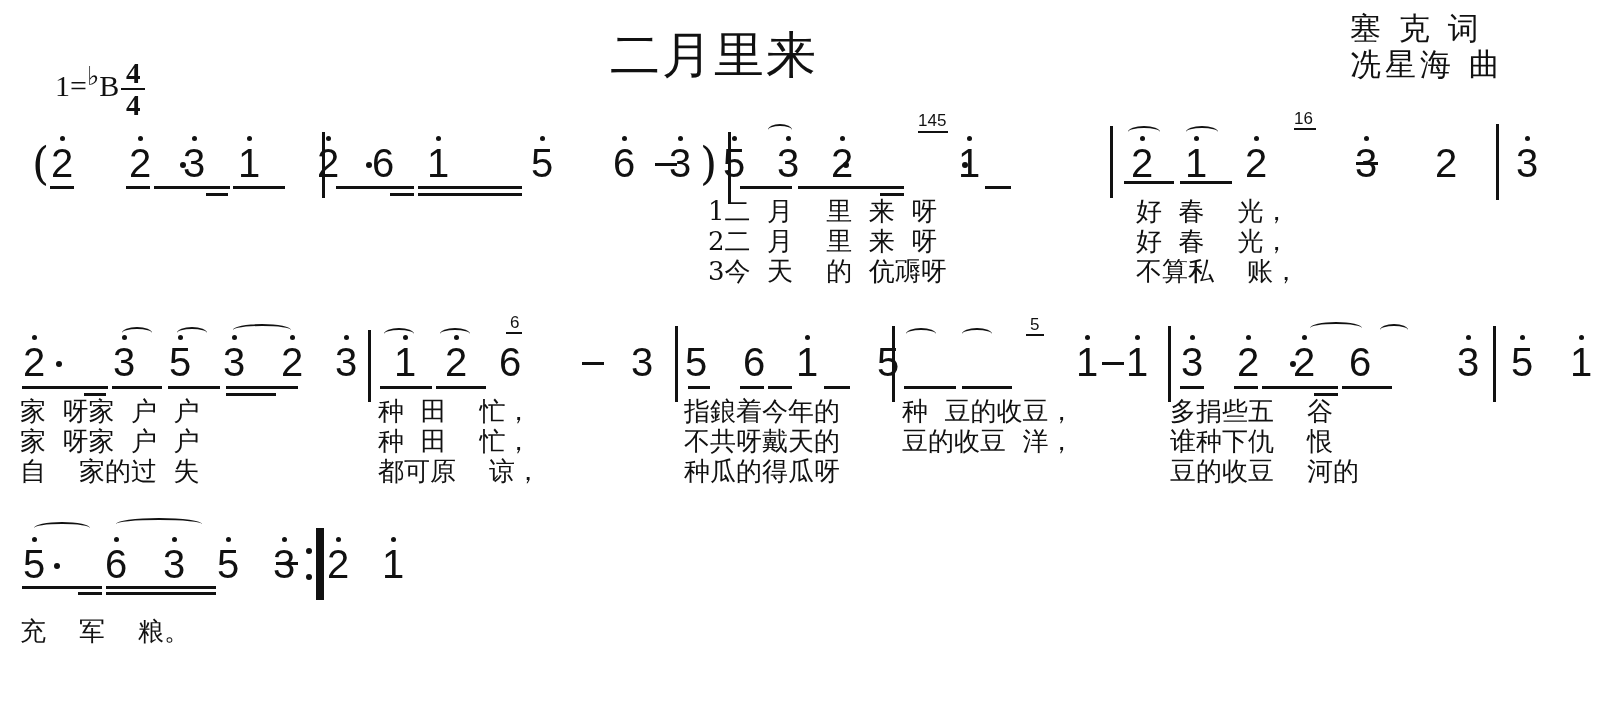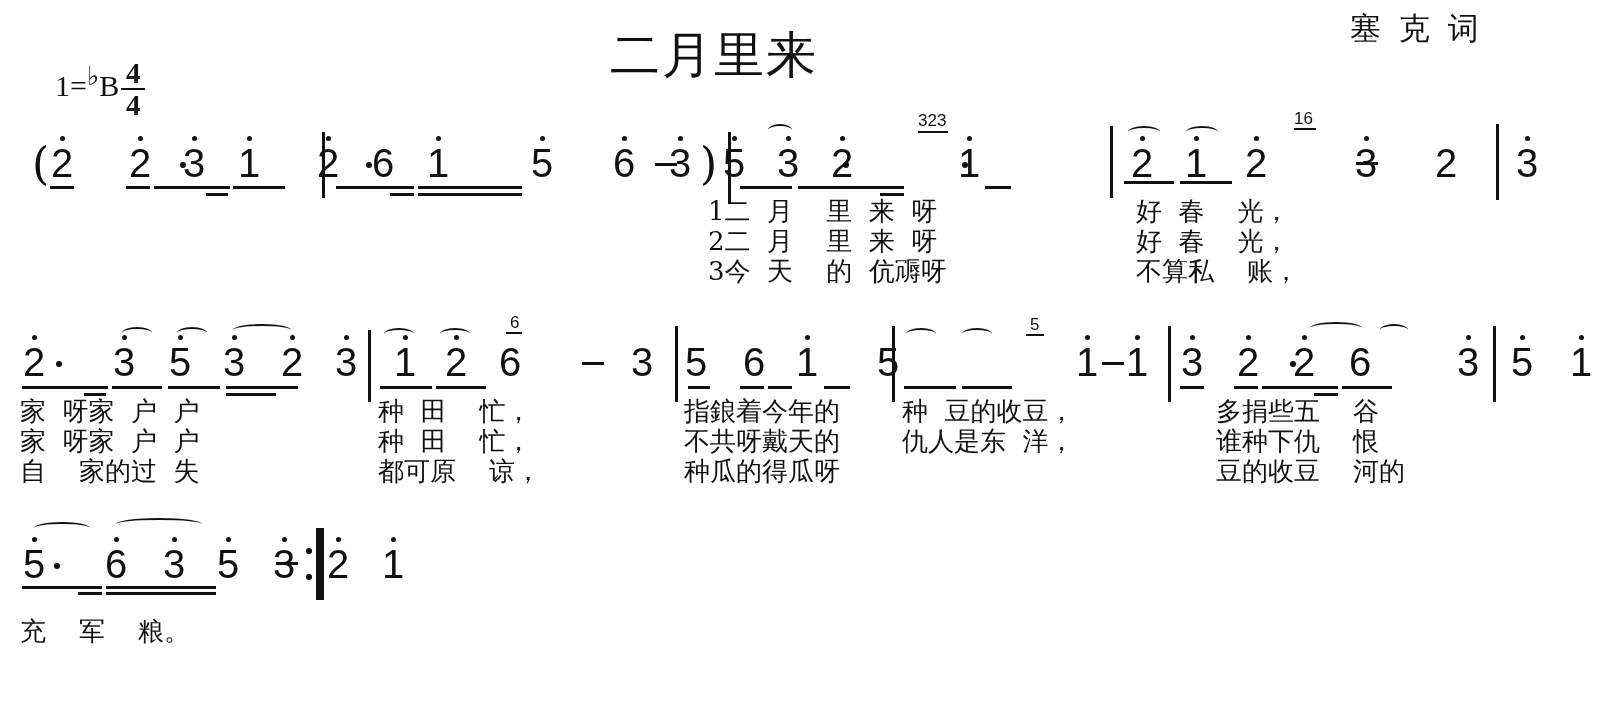--- a/index.html
+++ b/index.html
@@ -31,20 +31,21 @@
       <span>4</span>
       <span class="bar"></span>
       <span>4</span>
     </span>
 </div>
 
 <div class="abs serif title" style="left:610px; top:22px;">二月里来</div>
 
 <div class="abs sans credit" style="left:1350px; top:10px;">
   <div>塞 克 词</div>
+  <div>冼星海 曲</div>
 </div>
 
 <div class="abs" style="left:0; top:0;">
   
   <span class="abs serif" style="left:32px; top:138px; font-size:44px;">(</span>
   <span class="abs note dot-hi" style="left:50px; top:143px; width:24px;">2</span>
   <div class="ul" style="left:50px; top:186px; width:24px;"></div>
   <span class="abs note dot-hi" style="left:100px; top:143px; width:24px;">2</span>
   <span class="abs note dot-hi" style="left:126px; top:143px; width:24px;">3</span>
   <div class="ul" style="left:126px; top:186px; width:24px;"></div>
@@ -80,21 +81,21 @@
   
   <div class="slur" style="left:768px; top:124px; width:24px;"></div>
   <span class="abs note dot-hi" style="left:740px; top:143px; width:24px;">2</span>
   <span class="abs note dot-hi" style="left:766px; top:143px; width:24px;">1</span>
   <div class="ul" style="left:740px; top:186px; width:52px;"></div>
   <span class="abs note dot-hi" style="left:798px; top:143px; width:24px;">2</span>
   <div class="aug" style="left:843px; top:162px;"></div>
   <span class="abs note dot-hi" style="left:880px; top:143px; width:24px;">3</span>
   <div class="ul" style="left:798px; top:186px; width:106px;"></div>
   <div class="ul" style="left:880px; top:193px; width:24px;"></div>
-  <span class="abs grace" style="left:918px; top:112px;">323</span>
+  <span class="abs grace" style="left:918px; top:112px;">145</span>
   <div class="ul" style="left:918px; top:131px; width:30px; height:2px;"></div>
   <span class="abs note" style="left:932px; top:143px; width:24px;">2</span>
   <div class="aug" style="left:962px; top:162px;"></div>
   <span class="abs note dot-hi" style="left:985px; top:143px; width:24px;">3</span>
   <div class="ul" style="left:985px; top:186px; width:26px;"></div>
 
   <div class="bar-line" style="left:1110px; top:126px; height:72px;"></div>
 
   
   <div class="slur" style="left:1128px; top:126px; width:32px;"></div>
@@ -224,23 +225,23 @@
   <div class="lyric">种  田    忙，</div>
   <div class="lyric">都可原    谅，</div>
 </div>
 <div class="abs" style="left:684px; top:396px;">
   <div class="lyric">指鋃着今年的</div>
   <div class="lyric">不共呀戴天的</div>
   <div class="lyric">种瓜的得瓜呀</div>
 </div>
 <div class="abs" style="left:902px; top:396px;">
   <div class="lyric">种  豆的收豆，</div>
-  <div class="lyric">仇人是东  洋，</div>
-</div>
-<div class="abs" style="left:1216px; top:396px;">
+  <div class="lyric">豆的收豆  洋，</div>
+</div>
+<div class="abs" style="left:1170px; top:396px;">
   <div class="lyric">多捐些五    谷</div>
   <div class="lyric">谁种下仇    恨</div>
   <div class="lyric">豆的收豆    河的</div>
 </div>
 
 <div class="abs" style="left:0; top:0;">
   <div class="slur" style="left:34px; top:522px; width:56px;"></div>
   <div class="slur" style="left:116px; top:518px; width:86px;"></div>
   <span class="abs note dot-hi" style="left:22px; top:544px; width:24px;">5</span>
   <div class="aug" style="left:54px; top:563px;"></div>

